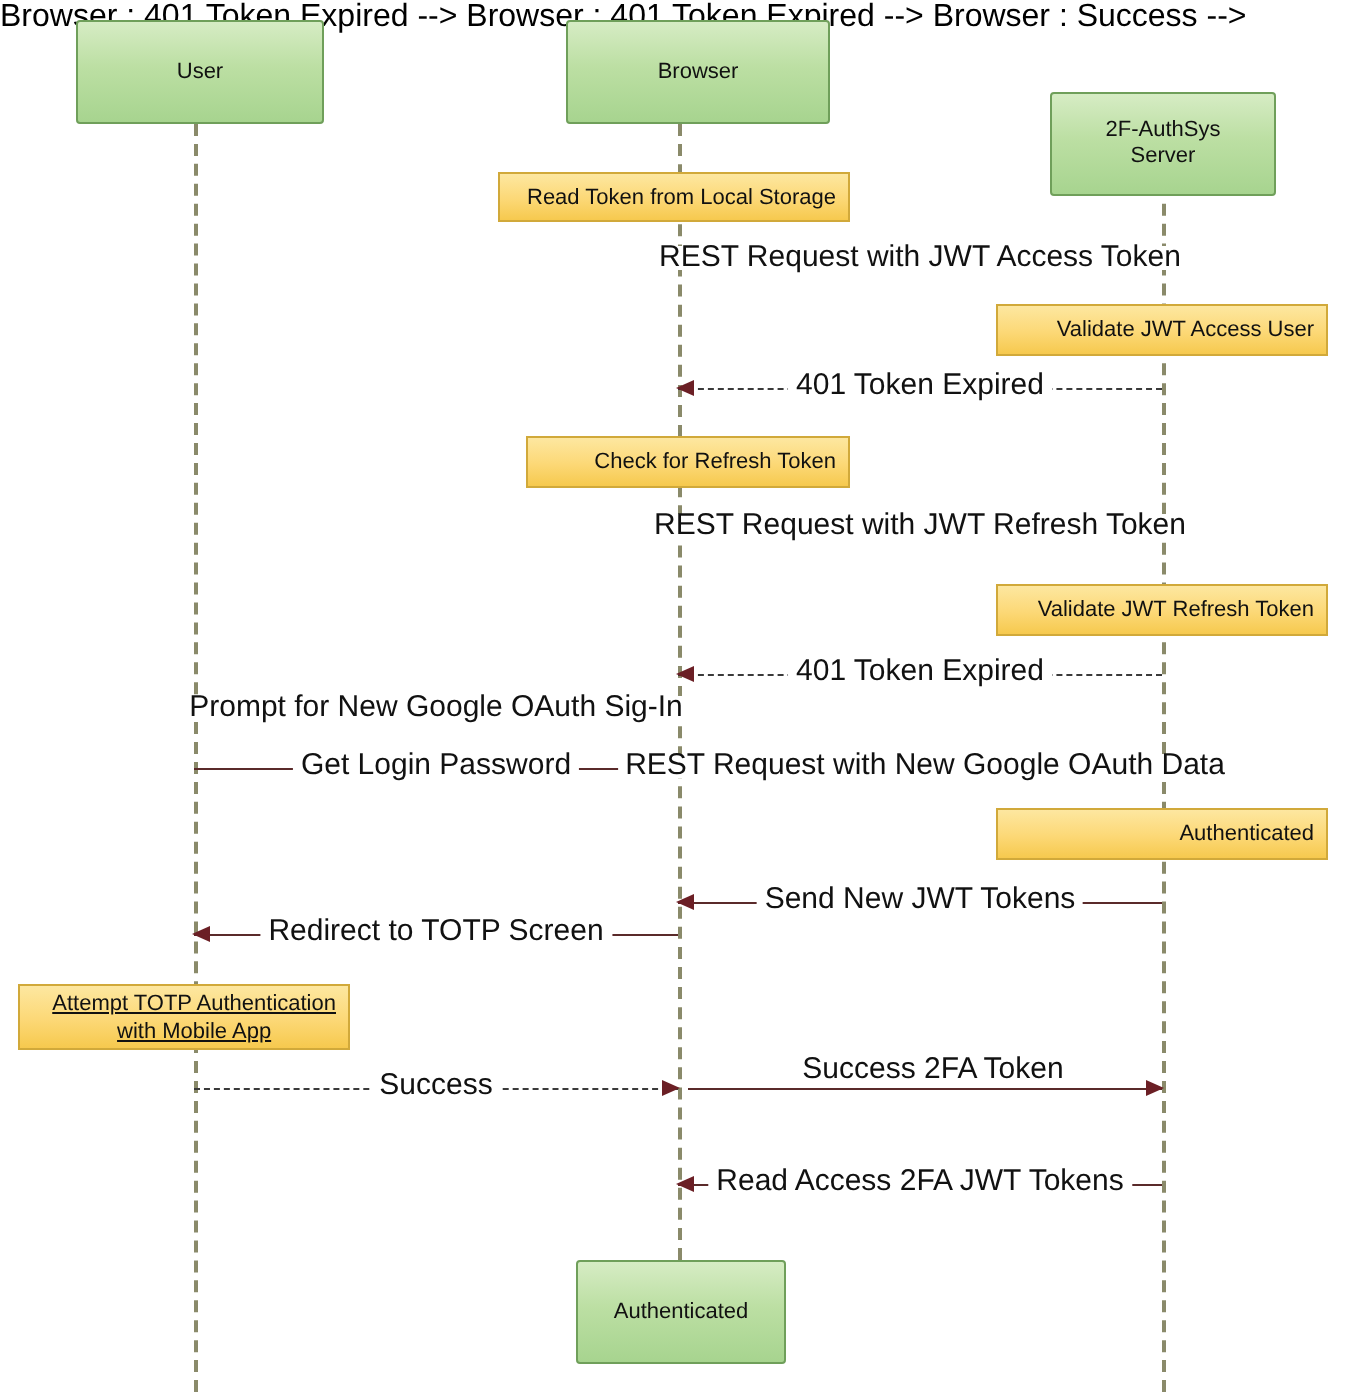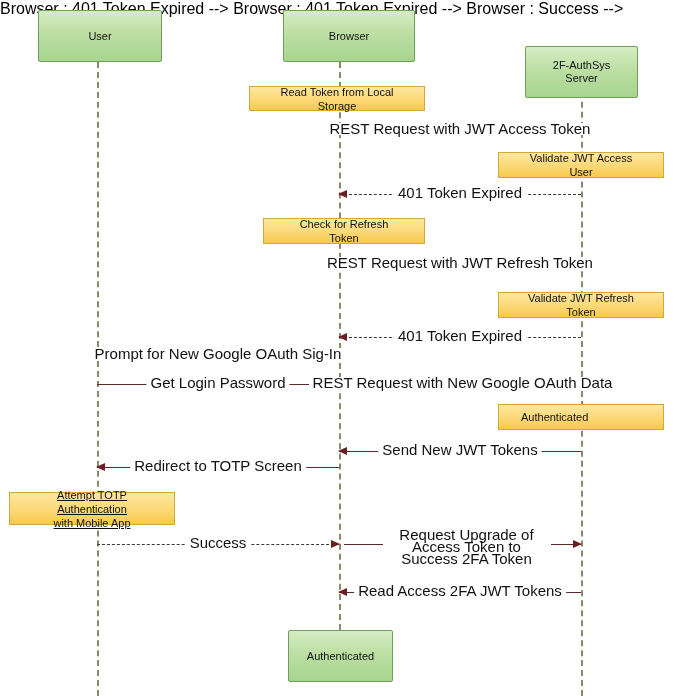--- a/index.html
+++ b/index.html
@@ -45,27 +45,27 @@
   }
 
   
   .note-box {
     position: absolute;
     box-sizing: border-box;
     border: 1px solid #d1a93a;
     background: linear-gradient(to bottom, #fde7a0 0%, #fcd876 55%, #f6c94e 100%);
     display: flex;
     align-items: center;
-    justify-content: flex-start;
+    justify-content: flex-end;
     text-align: center;
     color: #111111;
     font-size: 11px;
     line-height: 14px;
     font-weight: 400;
-    padding: 0 22px;
+    padding: 0 6px;
   }
 
   
   .msg {
     position: absolute;
     height: 0;
   }
   .msg .line {
     position: absolute;
     left: 0;
@@ -244,21 +244,20 @@
     <div class="line"></div>
     <div class="arrow-head right"></div>
     <div class="label one-line">Success</div>
   </div>
 
   
   <div class="msg solid" style="left:344px; top:544px; width:237px;">
     <div class="line"></div>
     <div class="arrow-head right"></div>
     <div class="label two-line" style="margin-left:-80px; left:50%; transform:none;">
-      <div>Request Upgrade of Access Token to</div>
       <div>Success 2FA Token</div>
     </div>
   </div>
 
   
   <div class="msg solid" style="left:339px; top:592px; width:242px;">
     <div class="line"></div>
     <div class="arrow-head left"></div>
     <div class="label one-line">Read Access 2FA  JWT Tokens</div>
   </div>

